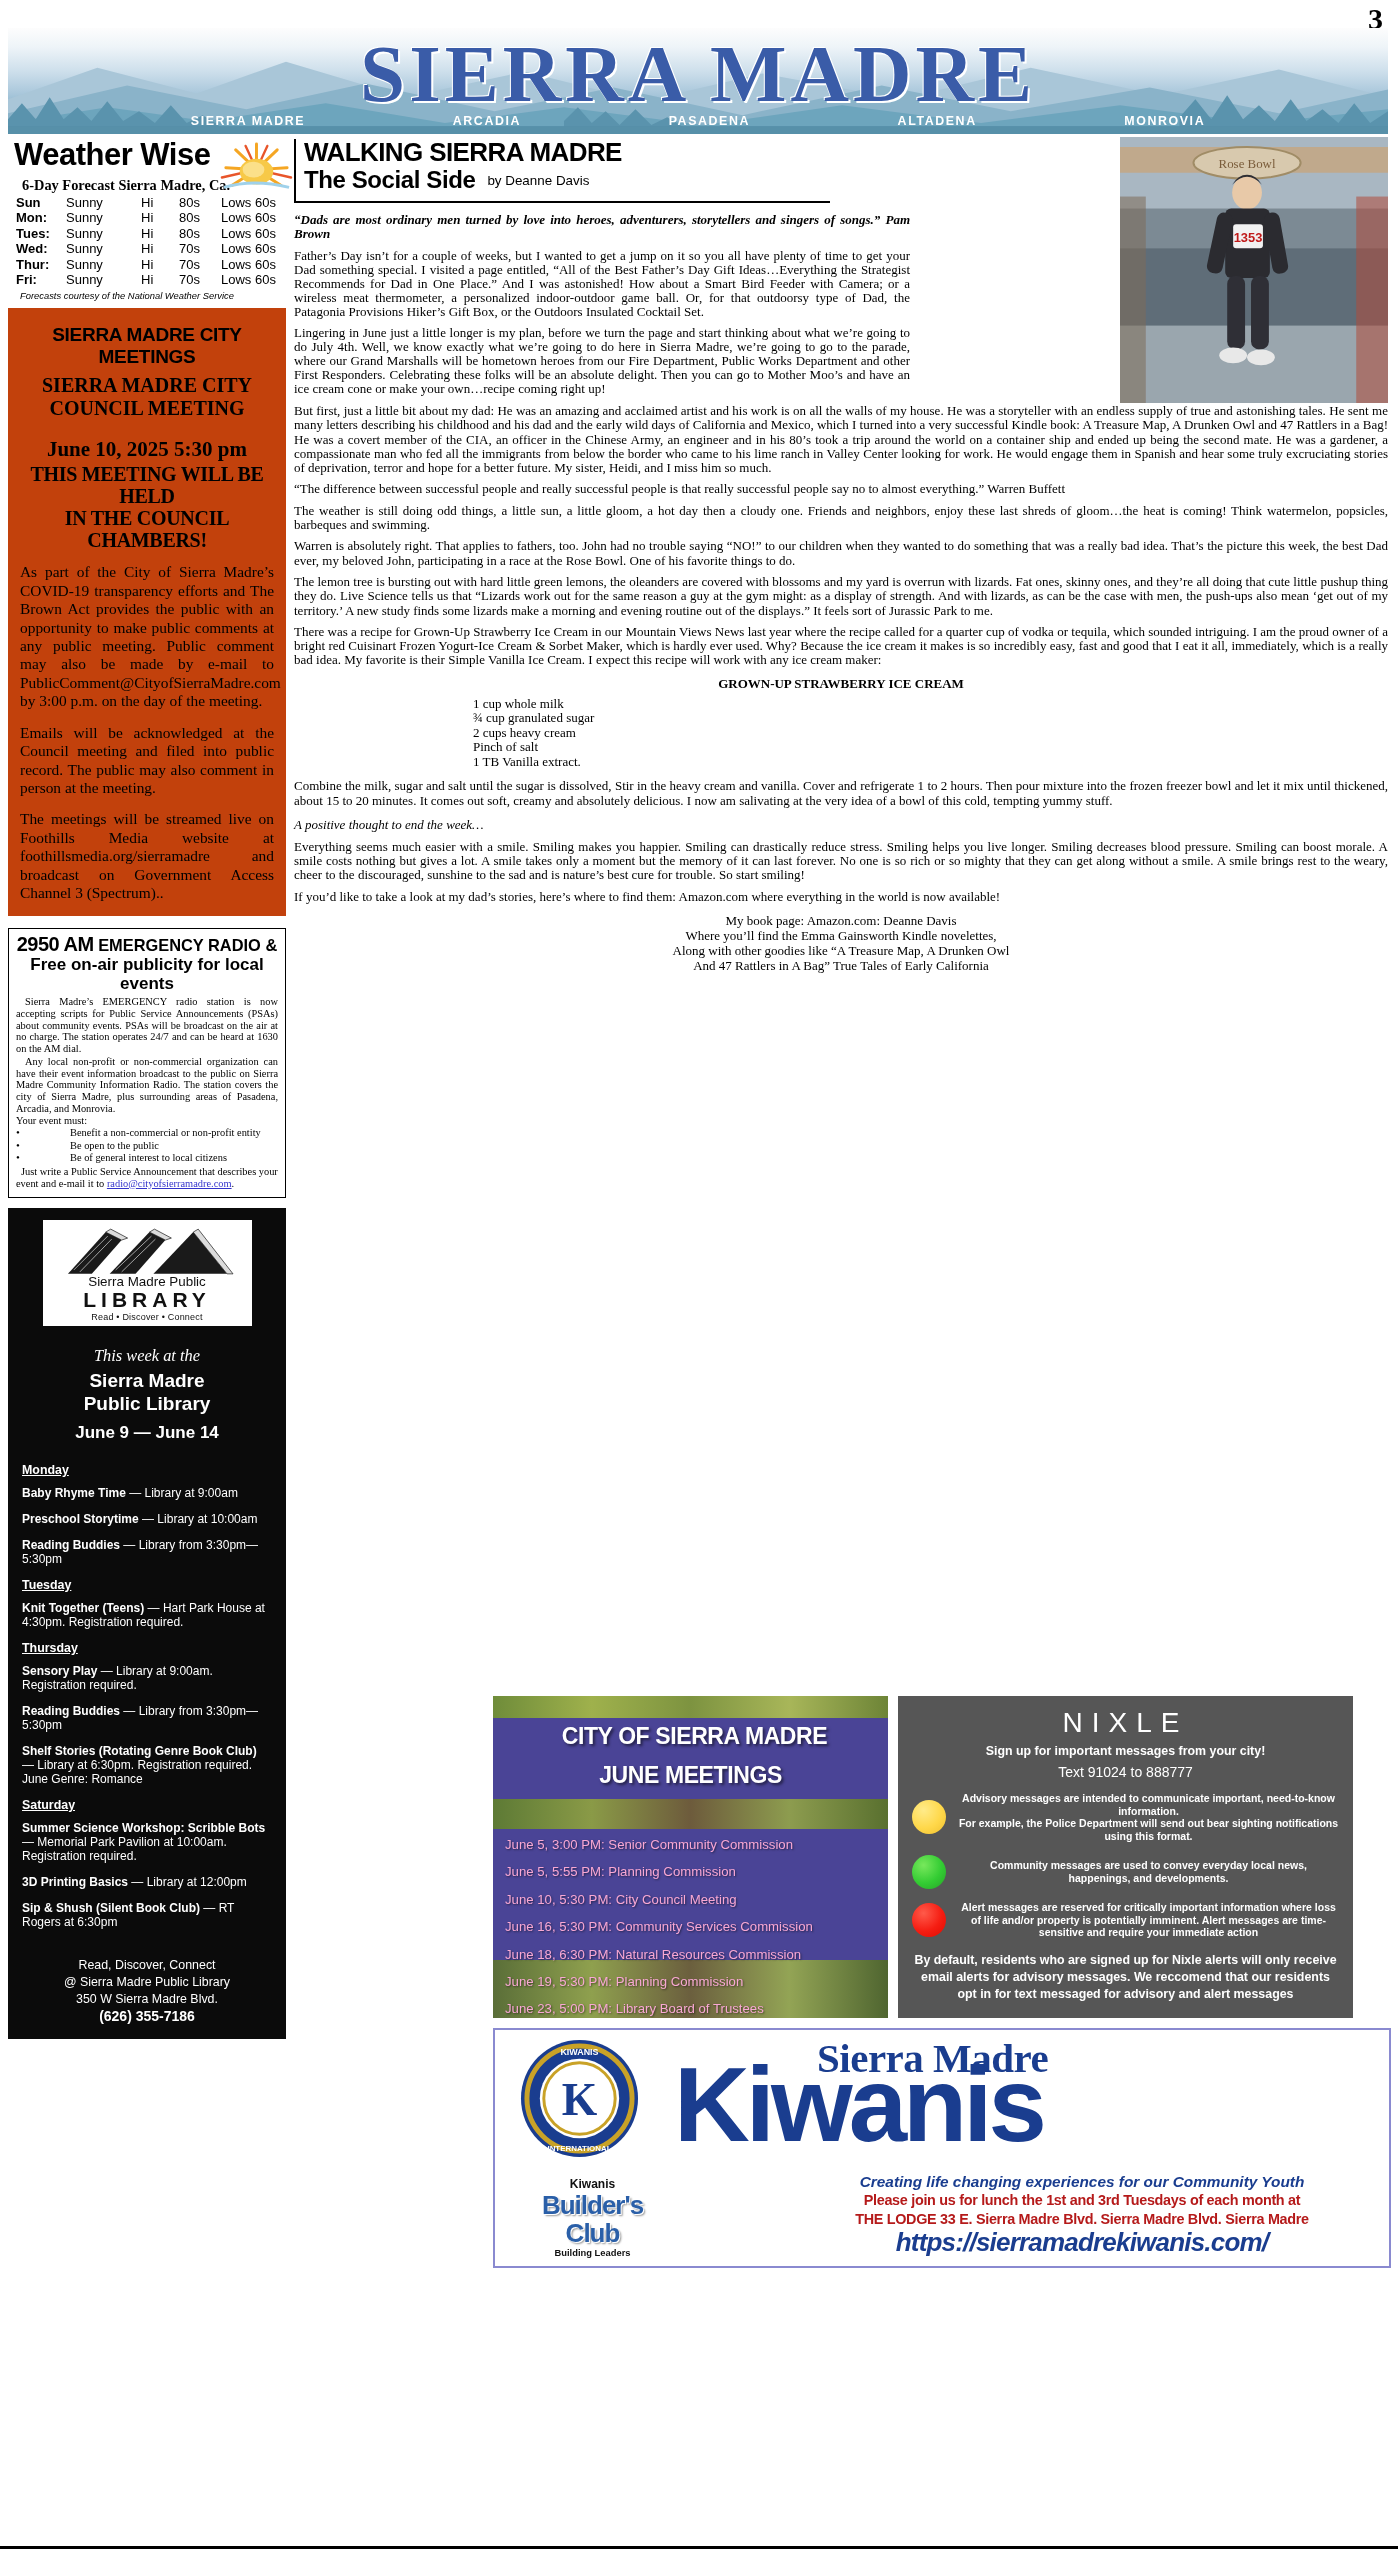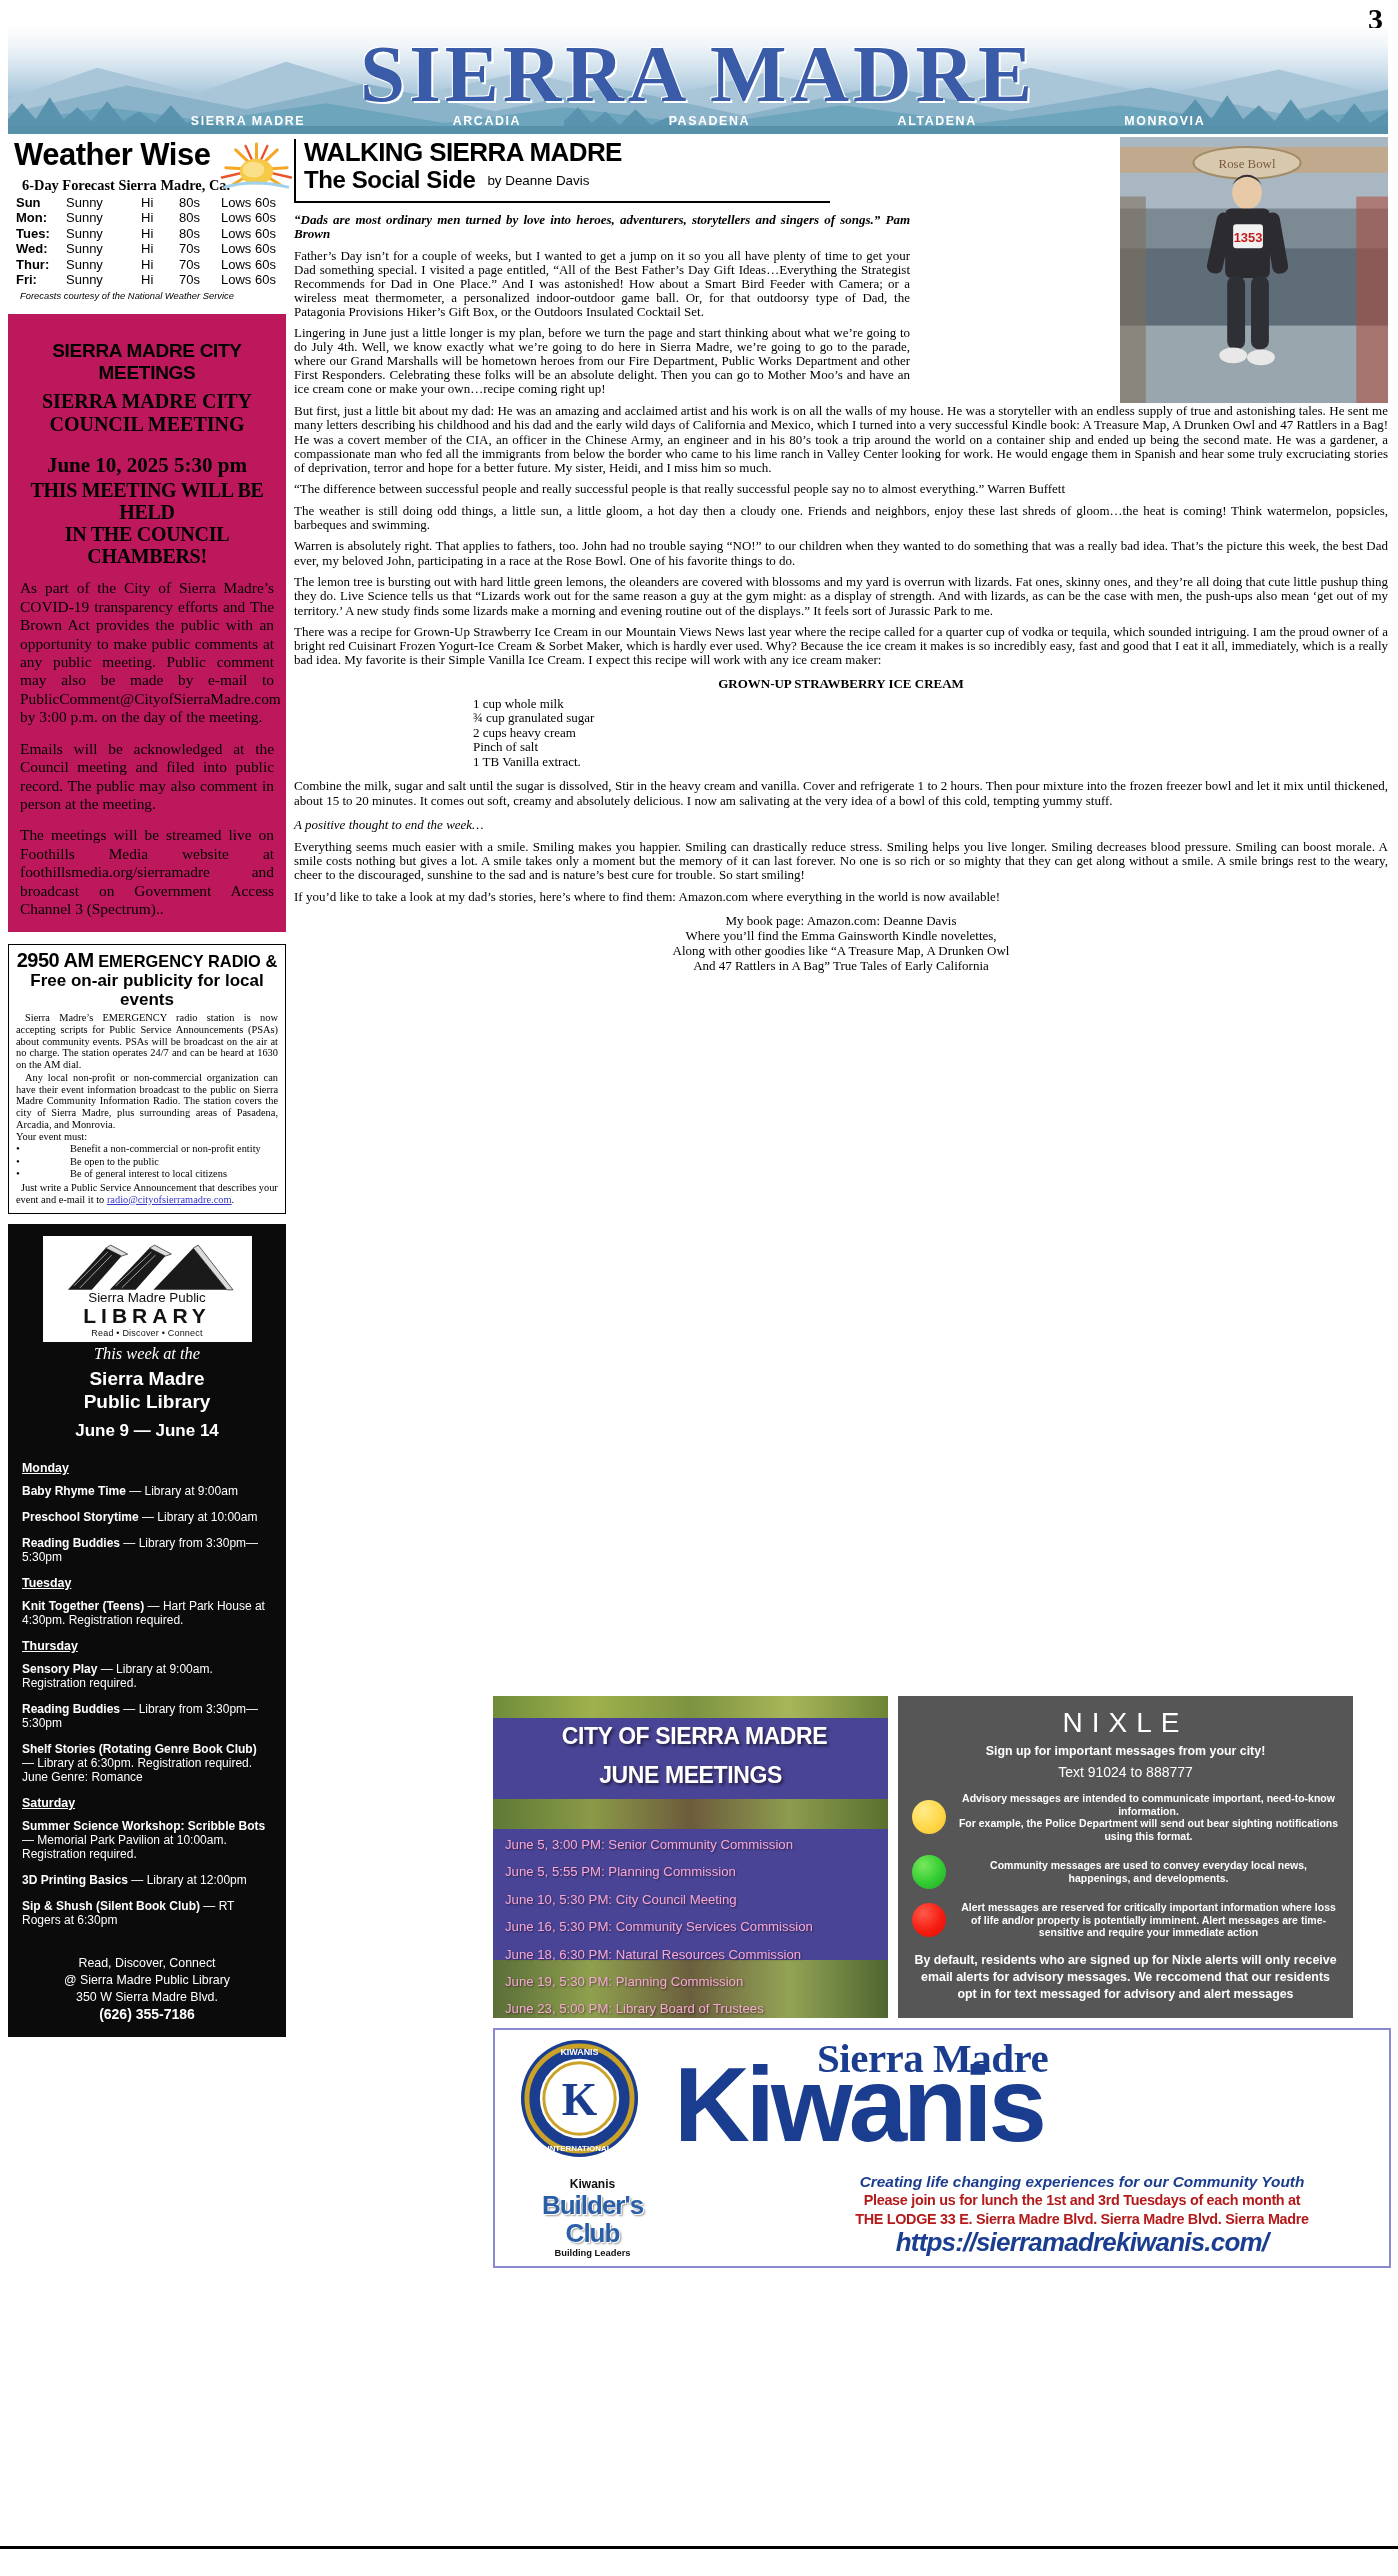--- a/index.html
+++ b/index.html
@@ -74,21 +74,21 @@
     font-family:"Liberation Sans", sans-serif; font-size:13px; }
   table.forecast td { padding:0 0 1px 0; line-height:14.4px; white-space:nowrap; }
   table.forecast td.day { font-weight:700; width:50px; }
   table.forecast td.cond { width:75px; }
   table.forecast td.hi { width:38px; }
   table.forecast td.hival { width:42px; }
   .fc-credit { font-family:"Liberation Sans", sans-serif; font-size:9.4px;
     font-style:italic; margin:2px 0 0 12px; }
 
   
-  .gray-box { background:#be185d; padding:24px 12px 14px 12px; margin-top:13px; }
+  .gray-box { background:#c2410c; padding:14px 12px 14px 12px; margin-top:7px; }
   .gb-h1 { font-family:"Liberation Sans", sans-serif; font-size:19px; font-weight:700;
     text-align:center; letter-spacing:-0.3px; margin:2px 0 6px; }
   .gb-h2 { font-family:"Liberation Serif", serif; font-size:20px; font-weight:700;
     text-align:center; line-height:23px; margin:0 0 4px; }
   .gb-date { font-family:"Liberation Serif", serif; font-size:21px; font-weight:700;
     text-align:center; margin:17px 0 1px; }
   .gb-h3 { font-family:"Liberation Serif", serif; font-size:20px; font-weight:700;
     text-align:center; line-height:22px; margin:0 0 12px; letter-spacing:-0.3px;}
   .gb-p { font-family:"Liberation Serif", serif; font-size:15.4px; line-height:18.4px;
     text-align:justify; margin:0 0 13px; }
@@ -117,21 +117,21 @@
   .lib-box { background:#0b0b0b; margin-top:10px; padding:10px 0 0 0; color:#fff; }
   .lib-logo { background:#fff; width:209px; margin:2px auto 0; padding:6px 4px 4px; }
   .lib-logo svg { display:block; width:179px; height:50px; margin:0 auto; }
   .lib-logo .l1 { text-align:center; font-family:"Liberation Sans", sans-serif;
     font-size:13.4px; color:#111; margin-top:-2px; }
   .lib-logo .l2 { text-align:center; font-family:"Liberation Sans", sans-serif;
     font-size:21px; font-weight:700; letter-spacing:5px; color:#111; line-height:22px; }
   .lib-logo .l3 { text-align:center; font-family:"Liberation Sans", sans-serif;
     font-size:9px; color:#111; letter-spacing:0.2px; margin-top:1px; }
   .lib-week { text-align:center; font-family:"Liberation Serif", serif;
-    font-style:italic; font-size:16.4px; margin-top:2px; }
+    font-style:italic; font-size:16.4px; margin-top:20px; }
   .lib-name { text-align:center; font-family:"Liberation Sans", sans-serif;
     font-weight:700; font-size:19px; line-height:23px; margin-top:3px; }
   .lib-range { text-align:center; font-family:"Liberation Sans", sans-serif;
     font-weight:700; font-size:17px; margin-top:8px; }
   .lib-list { padding:20px 14px 12px 14px; }
   .lib-day { font-family:"Liberation Sans", sans-serif; font-weight:700; font-size:12.4px;
     text-decoration:underline; margin:0 0 9px; }
   .lib-ev { font-family:"Liberation Sans", sans-serif; font-size:12px;
     line-height:14px; margin:0 0 12px; }
   .lib-ev b { font-weight:700; }

